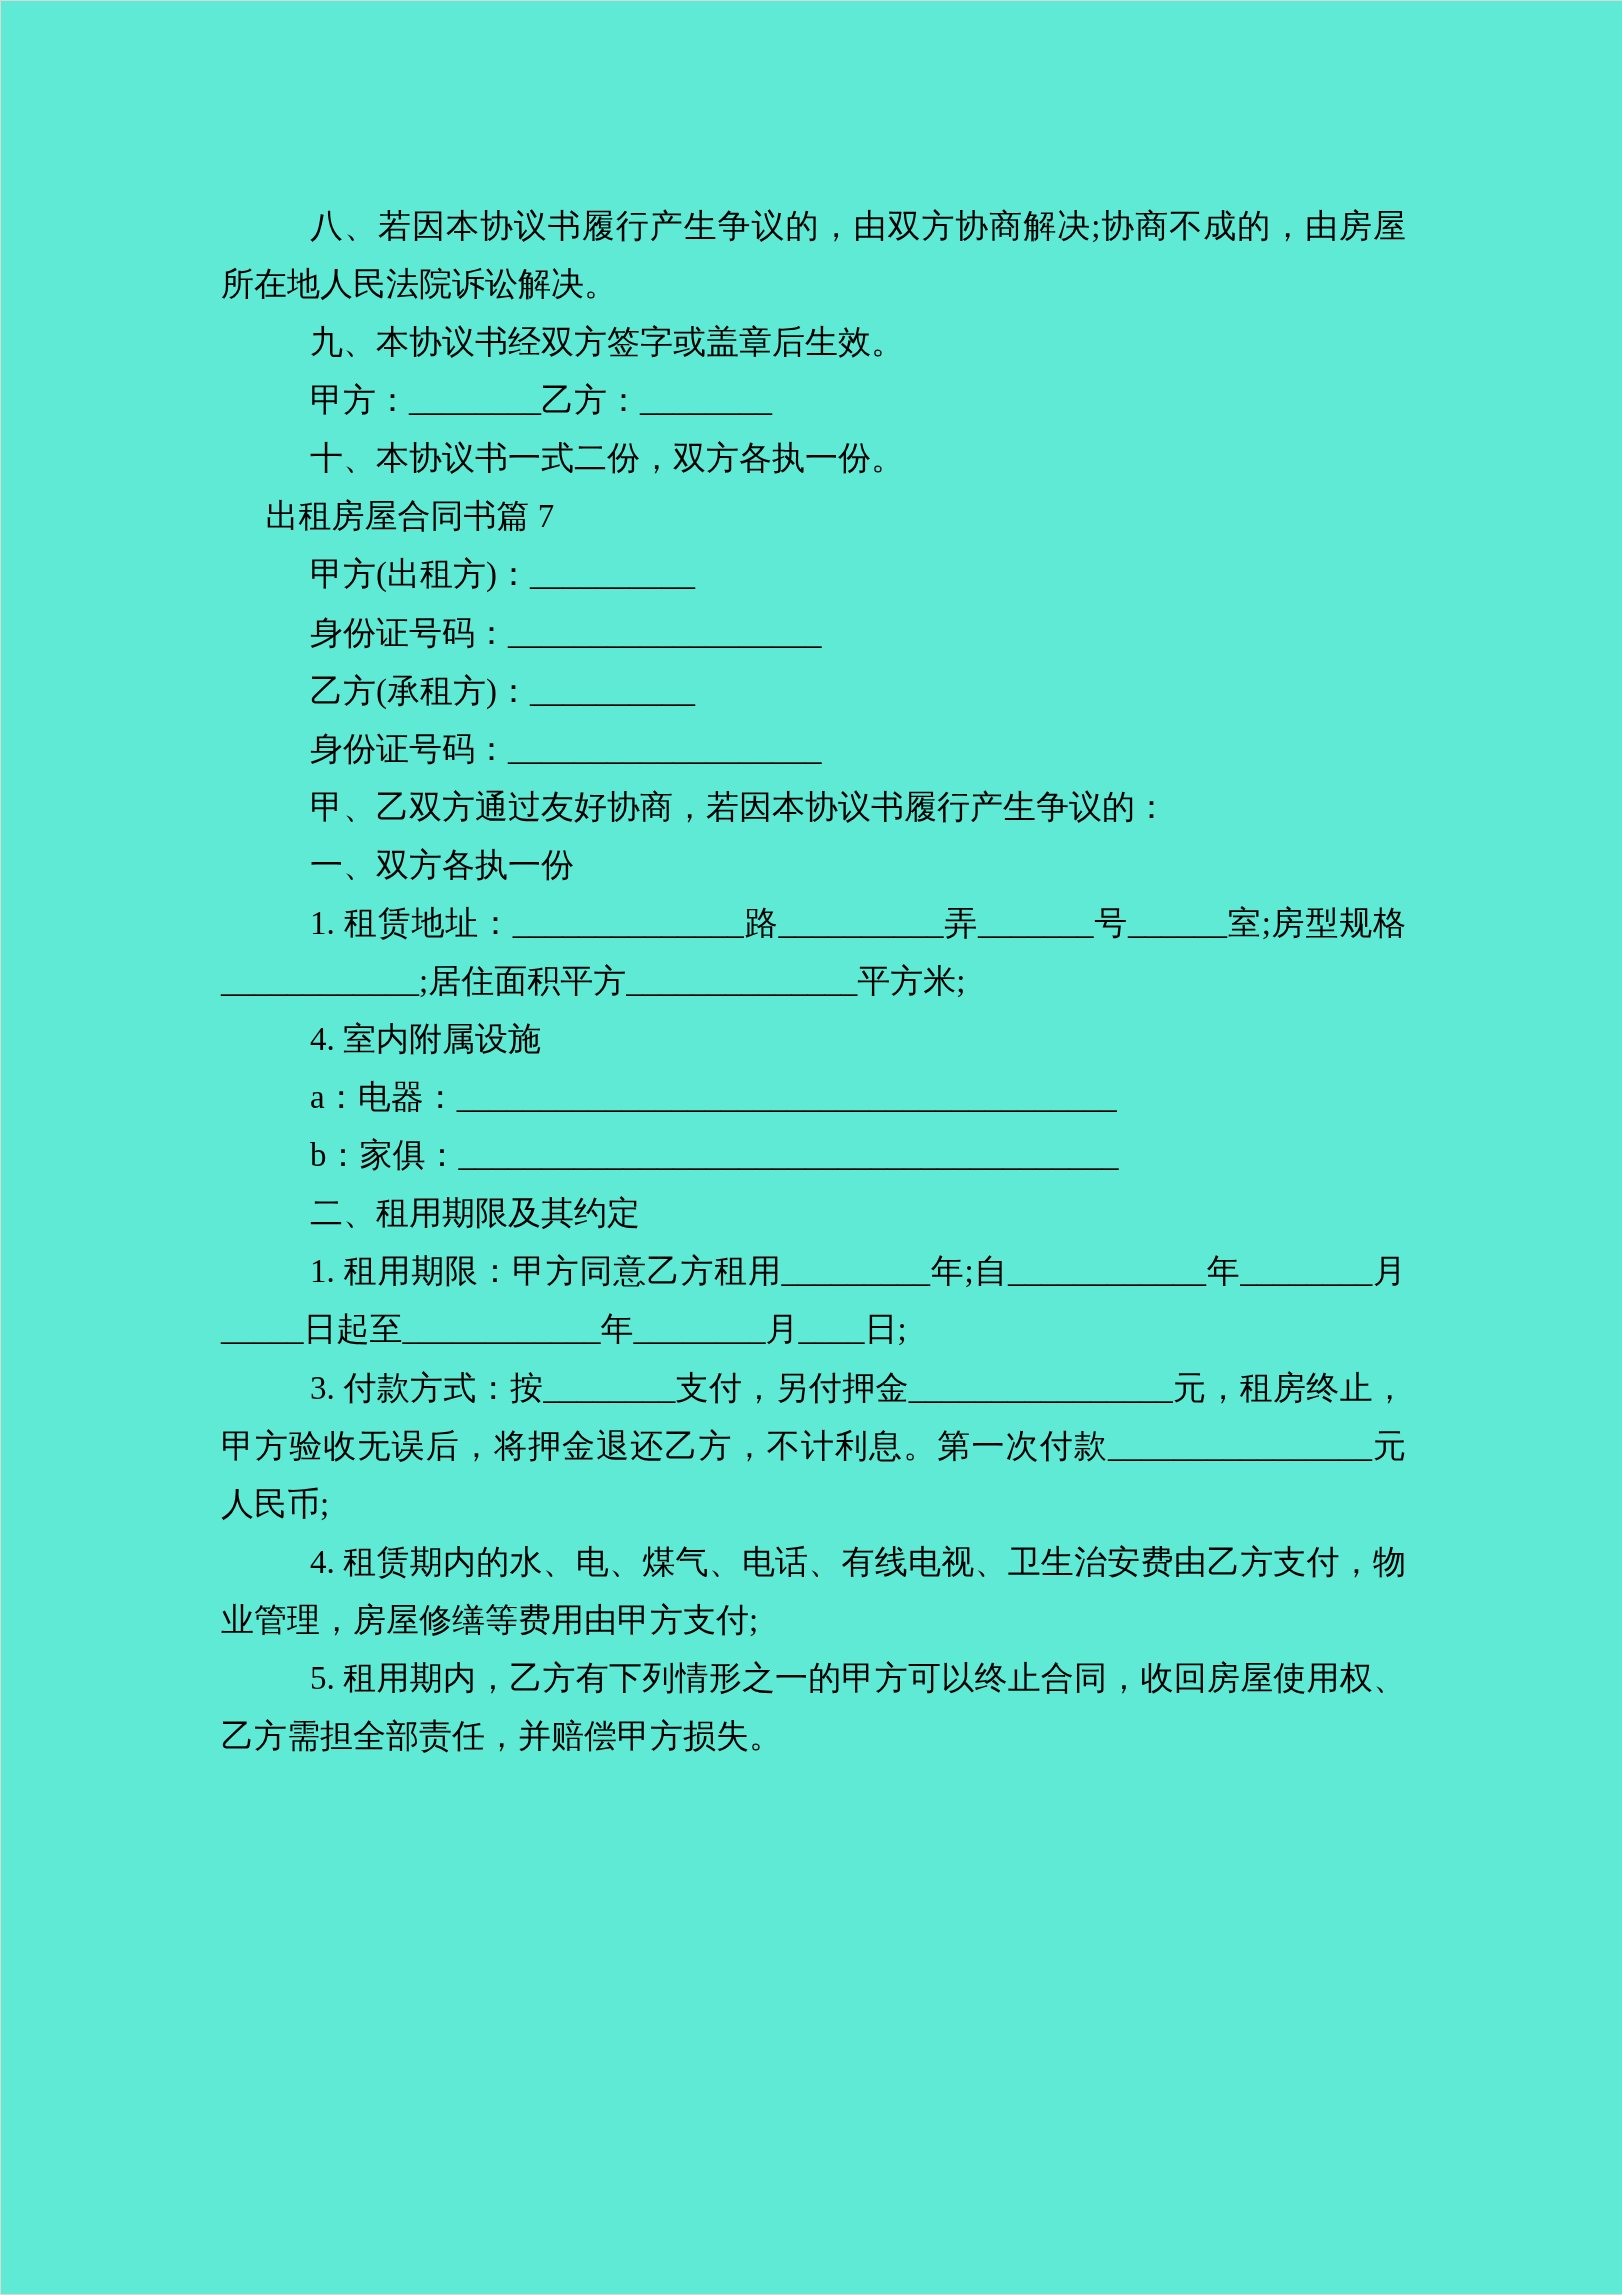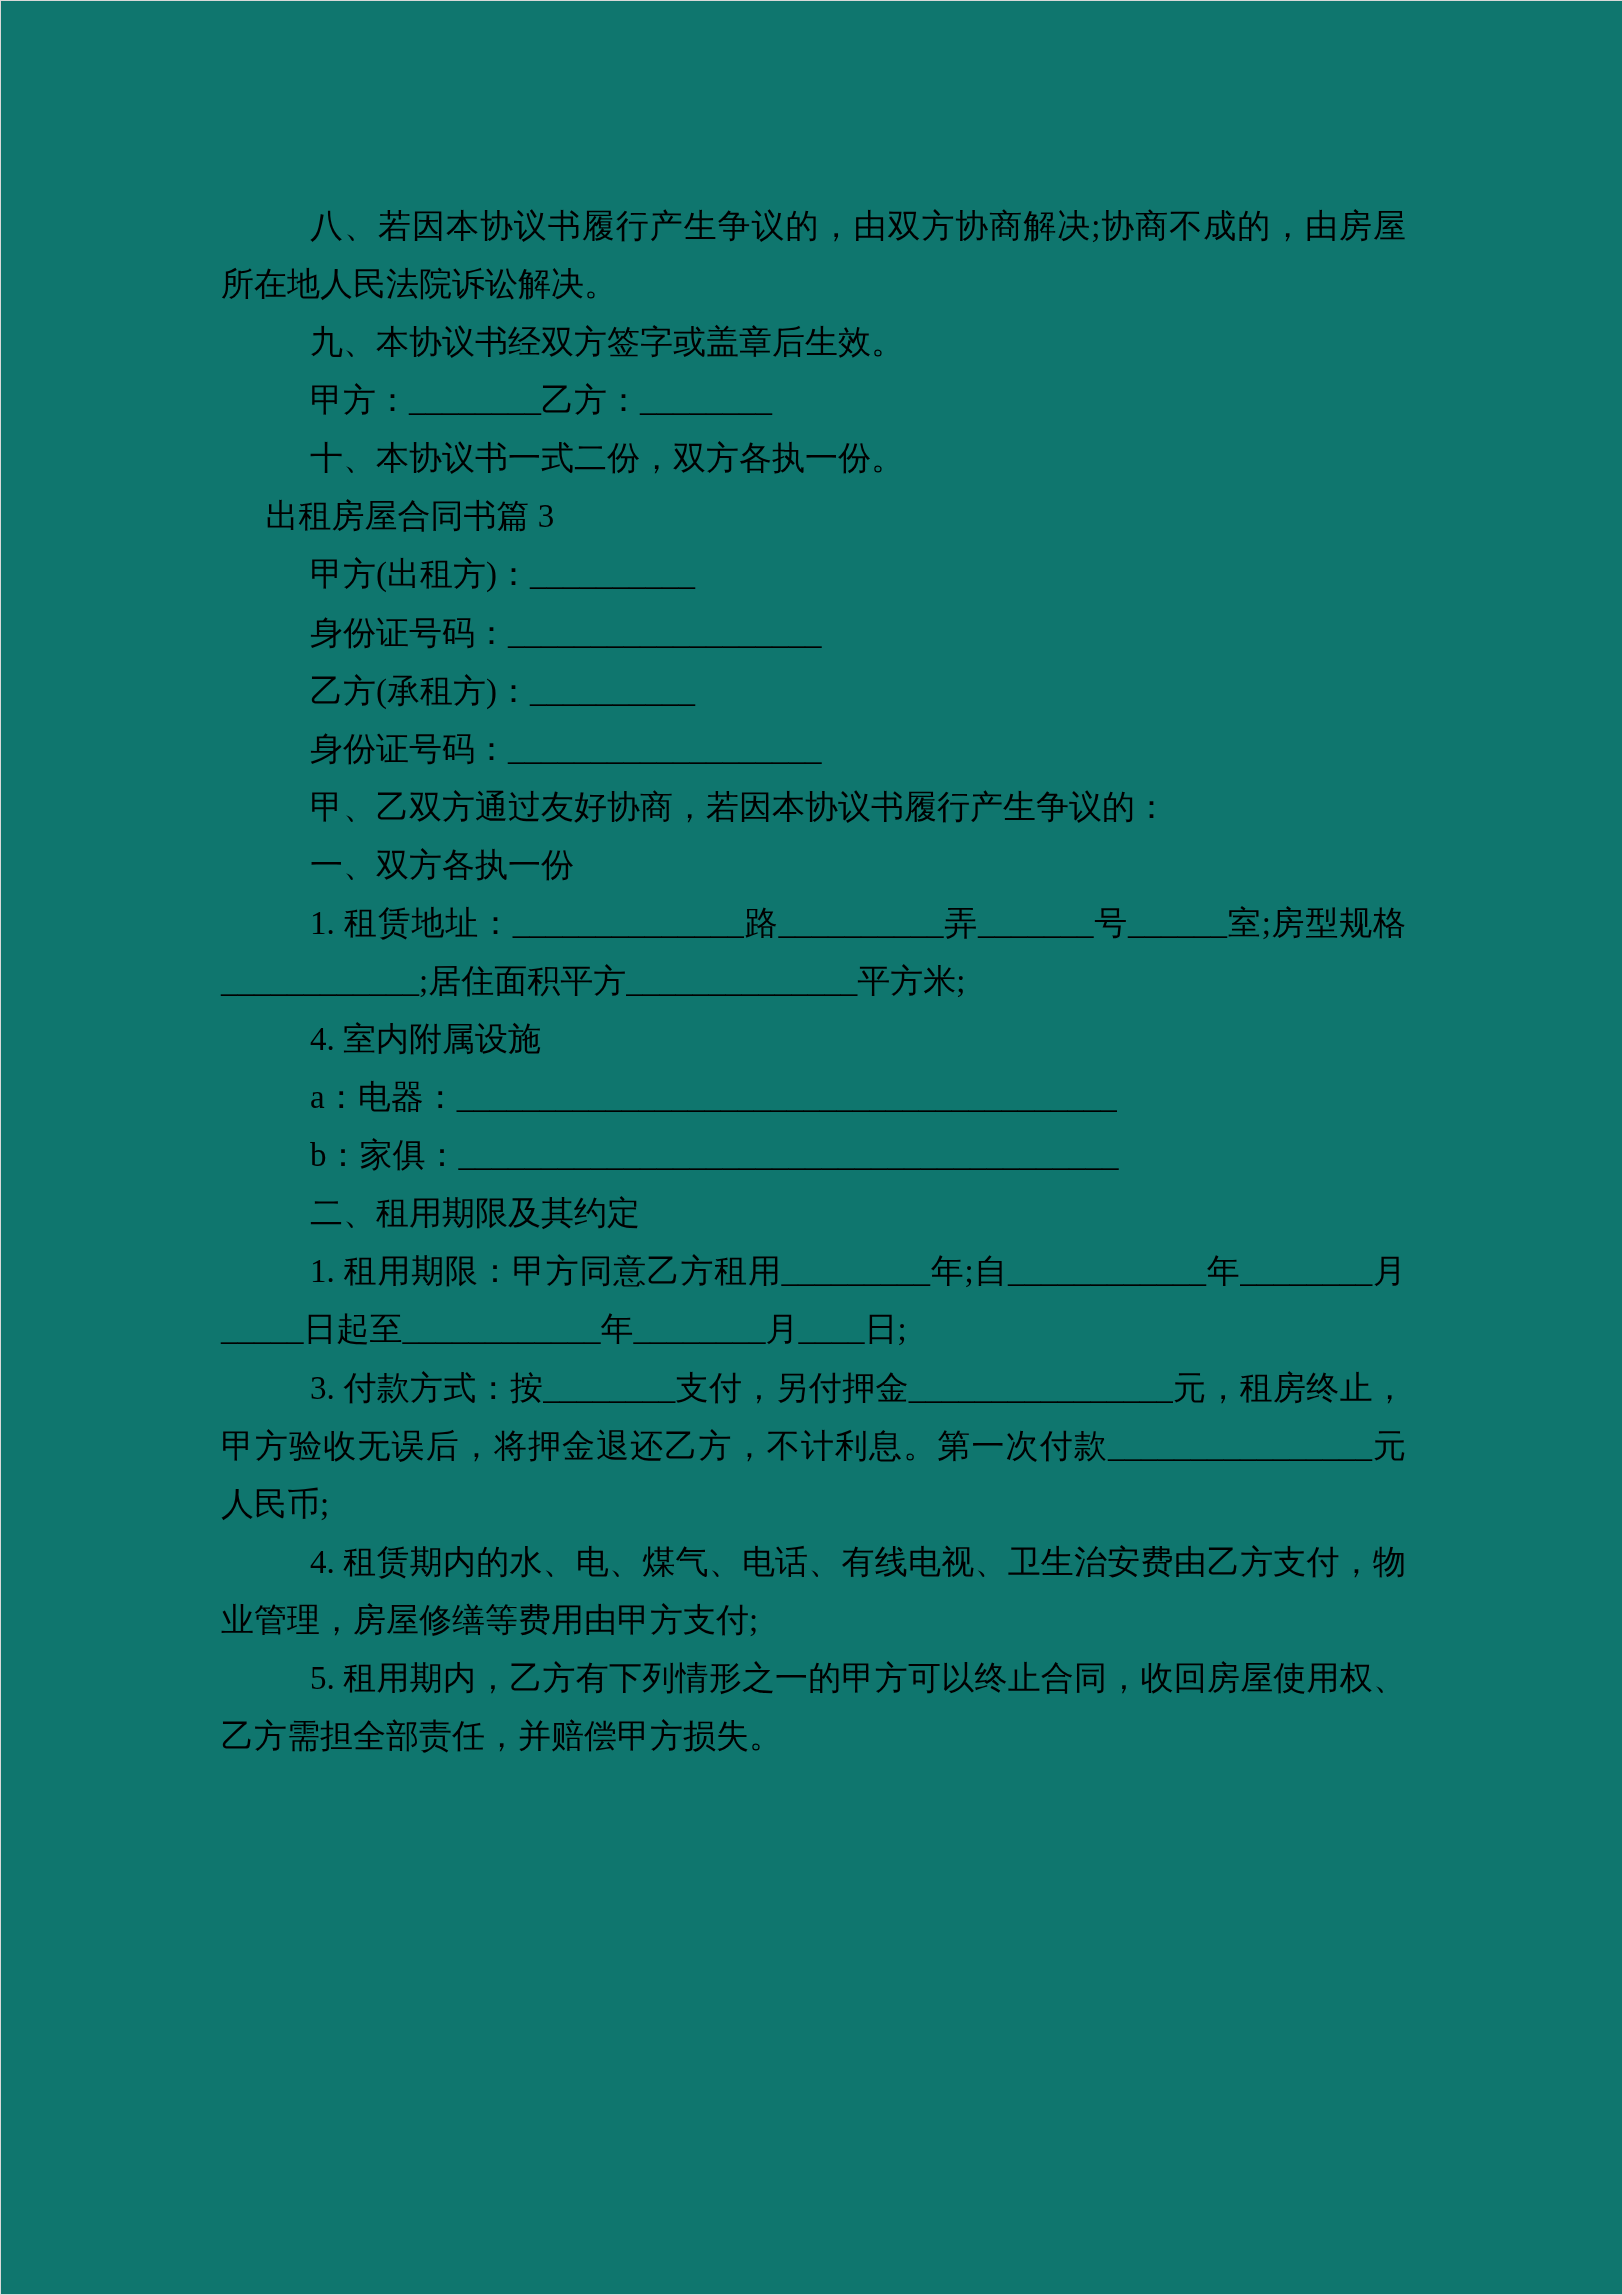--- a/index.html
+++ b/index.html
@@ -6,21 +6,21 @@
   html, body {
     width: 1623px;
     height: 2295px;
     background: #ffffff;
     color: #000000;
     font-family: "Liberation Serif", "DejaVu Serif", serif;
   }
   .page {
     width: 1623px;
     height: 2295px;
-    background: #0f766e;
+    background: #5eead4;
     border: 0.7px solid #d9d9d9;
     padding: 196px 216px 0 220px;
     overflow: hidden;
   }
   .doc p {
     font-size: 33px;
     line-height: 1.76;
     text-align: justify;
     letter-spacing: 0;
     word-break: normal;
@@ -30,21 +30,21 @@
 </style>
 </head>
 <body>
 
 <div class="page">
   <div class="doc">
     <p class="indent-2">八、若因本协议书履行产生争议的，由双方协商解决;协商不成的，由房屋所在地人民法院诉讼解决。</p>
     <p class="indent-2">九、本协议书经双方签字或盖章后生效。</p>
     <p class="indent-2">甲方：________乙方：________</p>
     <p class="indent-2">十、本协议书一式二份，双方各执一份。</p>
-    <p class="indent-1">出租房屋合同书篇 3</p>
+    <p class="indent-1">出租房屋合同书篇 7</p>
     <p class="indent-2">甲方(出租方)：__________</p>
     <p class="indent-2">身份证号码：___________________</p>
     <p class="indent-2">乙方(承租方)：__________</p>
     <p class="indent-2">身份证号码：___________________</p>
     <p class="indent-2">甲、乙双方通过友好协商，若因本协议书履行产生争议的：</p>
     <p class="indent-2">一、双方各执一份</p>
     <p class="indent-2">1. 租赁地址：______________路__________弄_______号______室;房型规格____________;居住面积平方______________平方米;</p>
     <p class="indent-2">4. 室内附属设施</p>
     <p class="indent-2">a：电器：________________________________________</p>
     <p class="indent-2">b：家俱：________________________________________</p>

